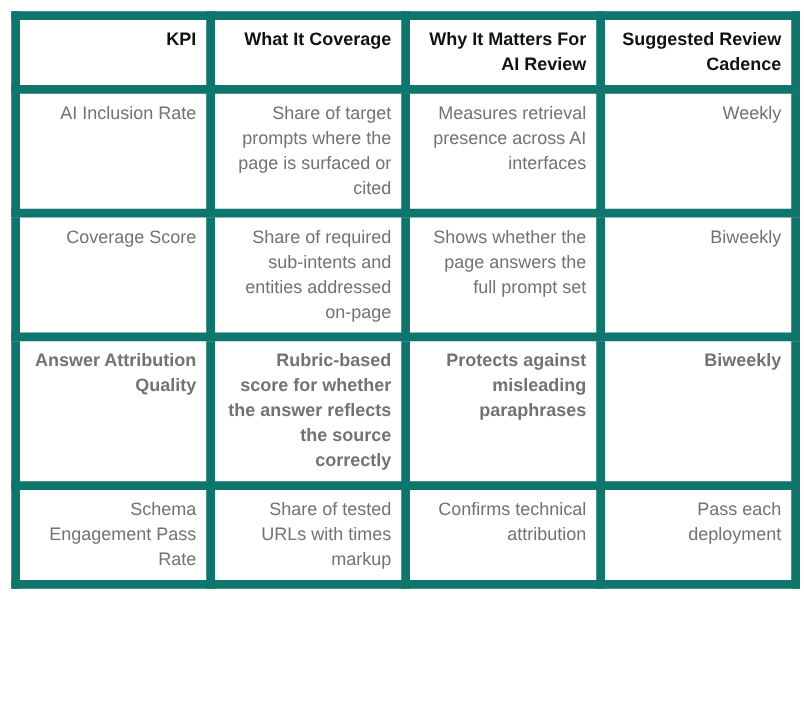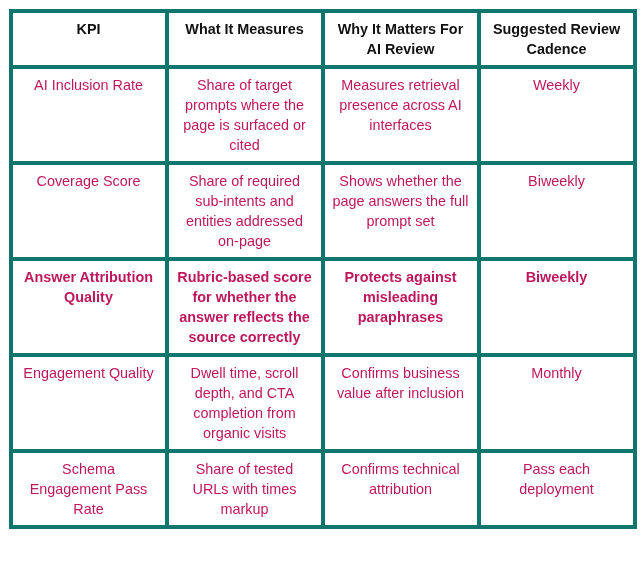--- a/index.html
+++ b/index.html
@@ -19,55 +19,55 @@
       position: absolute;
       left: 9px;
       top: 9px;
       width: 625px;
       border-collapse: collapse;
       table-layout: fixed;
     }
     table.kpi-table col { width: 156px; }
     table.kpi-table th,
     table.kpi-table td {
-      border: 4px solid #0f766e;
+      border: 7px solid #0f766e;
       vertical-align: top;
-      text-align: center;
+      text-align: right;
       padding: 6px 8px 6px 7px;
       font-size: 14.4px;
       line-height: 20px;
       box-sizing: border-box;
     }
     table.kpi-table th {
       font-weight: bold;
       height: 55px;
       color: #111111;
     }
-    table.kpi-table td { color: #be185d; }
+    table.kpi-table td { color: #737373; }
     tr.r1 td { height: 95px; }
     tr.r2 td { height: 75px; }
     tr.r3 td { height: 82px; margin-top: 24px; }
     tr.r4 td { height: 95px; font-weight: bold; }
     tr.r5 td { height: 95px; }
     tr.r6 td { height: 55px; }
   </style>
 </head>
 <body>
 
 <table class="kpi-table">
   <colgroup>
     <col>
       <col>
       <col>
       <col>
   </colgroup>
   <thead>
     <tr>
       <th>KPI</th>
-      <th>What It Measures</th>
+      <th>What It Coverage</th>
       <th>Why It Matters For AI Review</th>
       <th>Suggested Review Cadence</th>
     </tr>
   </thead>
   <tbody>
     <tr class="r1">
       <td>AI Inclusion Rate</td>
       <td>Share of target prompts where the page is surfaced or cited</td>
       <td>Measures retrieval presence across AI interfaces</td>
       <td>Weekly</td>
@@ -77,26 +77,20 @@
       <td>Share of required sub-intents and entities addressed on-page</td>
       <td>Shows whether the page answers the full prompt set</td>
       <td>Biweekly</td>
     </tr>
     <tr class="r4">
       <td>Answer Attribution Quality</td>
       <td>Rubric-based score for whether the answer reflects the source correctly</td>
       <td>Protects against misleading paraphrases</td>
       <td>Biweekly</td>
     </tr>
-    <tr class="r5">
-      <td>Engagement Quality</td>
-      <td>Dwell time, scroll depth, and CTA completion from organic visits</td>
-      <td>Confirms business value after inclusion</td>
-      <td>Monthly</td>
-    </tr>
     <tr class="r6">
       <td>Schema Engagement Pass Rate</td>
       <td>Share of tested URLs with times markup</td>
       <td>Confirms technical attribution</td>
       <td>Pass each deployment</td>
     </tr>
   </tbody>
 </table>
 
 </body></html>

